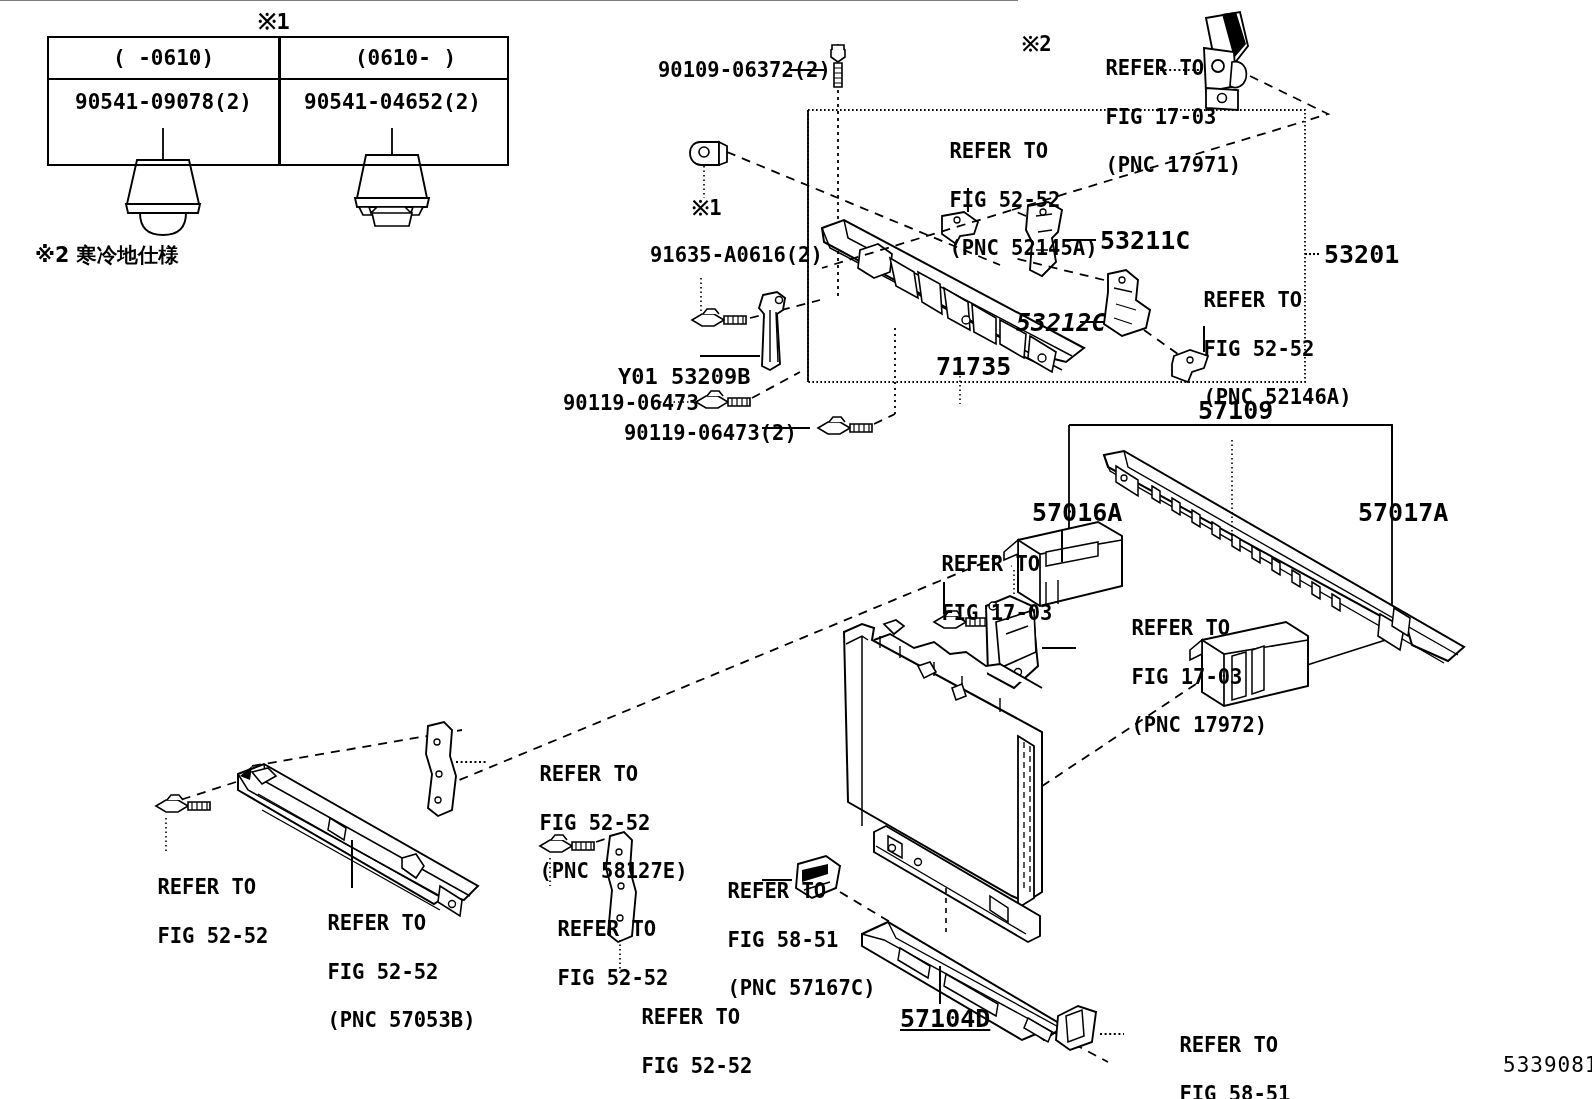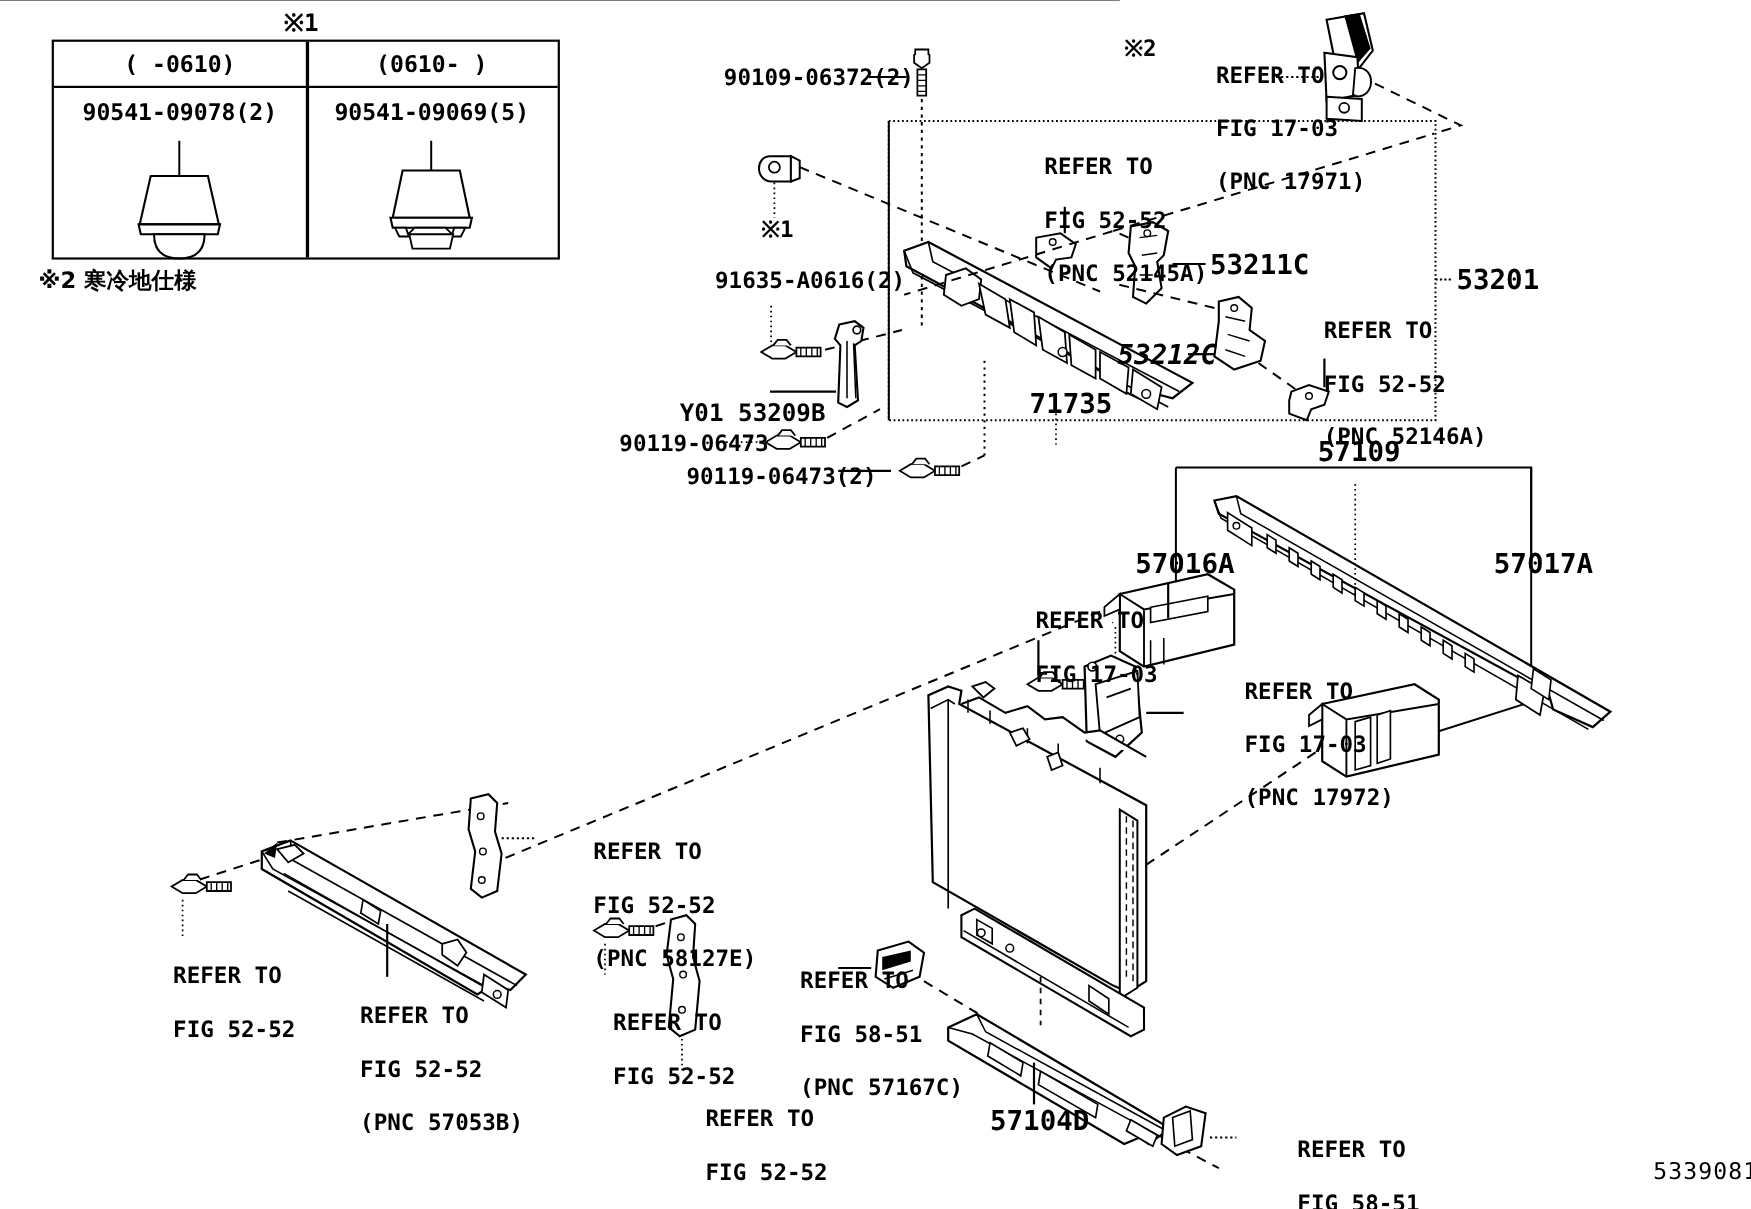--- a/index.html
+++ b/index.html
@@ -7,21 +7,21 @@
        font-family:"DejaVu Sans Mono","Liberation Mono",monospace;color:#000;}
   #stage{position:absolute;left:0;top:0;width:1592px;height:1099px;}
   svg.layer{position:absolute;left:0;top:0;width:1592px;height:1099px;overflow:visible;}
   .lbl{position:absolute;font-family:"DejaVu Sans Mono","Liberation Mono",monospace;
        font-weight:bold;color:#000;white-space:pre;line-height:1.18;letter-spacing:0px;}
   .s26{font-size:25px;}
   .s23{font-size:22px;}
   .s21{font-size:20.5px;}
   .jp{font-family:"DejaVu Sans","Liberation Sans",sans-serif;font-weight:bold;}
   .diagid{font-weight:normal;font-size:21px;letter-spacing:1px;}
-  .tbl{position:absolute;left:47px;top:36px;width:462px;height:200px;
+  .tbl{position:absolute;left:47px;top:36px;width:462px;height:130px;
        border:2.5px solid #000;box-sizing:border-box;}
   .tbl .vdiv{position:absolute;left:50%;top:0;width:2.5px;height:100%;background:#000;}
   .tbl .hdiv{position:absolute;left:0;top:40px;width:100%;height:2px;background:#000;}
   .cellhdr{position:absolute;top:8px;width:50%;text-align:center;font-size:21px;font-weight:bold;}
   .cellpn{position:absolute;top:52px;width:50%;text-align:center;font-size:21px;font-weight:bold;}
 </style>
 </head>
 <body>
 
 <div id="stage">
@@ -306,23 +306,23 @@
       <line x1="550" y1="858" x2="550" y2="886" stroke="#000" stroke-width="1.6" stroke-dasharray="1.5 3"></line>
       <line x1="596" y1="842" x2="608" y2="838" stroke="#000" stroke-width="1.8" stroke-dasharray="9 7"></line>
     </g>
   </svg>
 
   <div class="lbl s23" style="left:258px;top:9px;">※1</div>
   <div class="tbl">
     <div class="vdiv"></div>
     <div class="hdiv"></div>
     <div class="cellhdr" style="left:0;">(   -0610)</div>
-    <div class="cellhdr" style="left:50%;">(0610-   )</div>
+    <div class="cellhdr" style="left:50%;padding-left:13px;">(0610-   )</div>
     <div class="cellpn" style="left:0;">90541-09078(2)</div>
-    <div class="cellpn" style="left:50%;">90541-09069(5)</div>
+    <div class="cellpn" style="left:50%;">90541-04652(2)</div>
   </div>
   <div class="lbl s21 jp" style="left:35px;top:243px;">※2 寒冷地仕様</div>
 
   <div class="lbl s21" style="left:658px;top:58px;">90109-06372(2)</div>
   <div class="lbl s21" style="left:692px;top:196px;">※1</div>
   <div class="lbl s21" style="left:650px;top:243px;">91635-A0616(2)</div>
   <div class="lbl s23" style="left:618px;top:344px;margin-top:20px;">Y01 53209B</div>
   <div class="lbl s21" style="left:563px;top:391px;">90119-06473</div>
   <div class="lbl s21" style="left:624px;top:421px;">90119-06473(2)</div>
   <div class="lbl s26" style="left:936px;top:352px;">71735</div>
@@ -381,21 +381,21 @@
   <div class="lbl s21" style="left:592px;top:981px;">
     <span>REFER TO</span><br>
     <span>FIG 52-52</span><br>
     
   </div>
   <div class="lbl s21" style="left:678px;top:855px;">
     <span>REFER TO</span><br>
     <span>FIG 58-51</span><br>
     <span>(PNC 57167C)</span>
   </div>
-  <div class="lbl s26" style="left:900px;top:1004px;">57104D</div>
+  <div class="lbl s26" style="left:900px;top:1004px;text-decoration:underline;">57104D</div>
   <div class="lbl s21" style="left:1130px;top:1009px;">
     <span>REFER TO</span><br>
     <span>FIG 58-51</span><br>
     
   </div>
 
   <div class="lbl diagid" style="left:1503px;top:1053px;">5339081</div>
 </div>
 
 </body></html>

